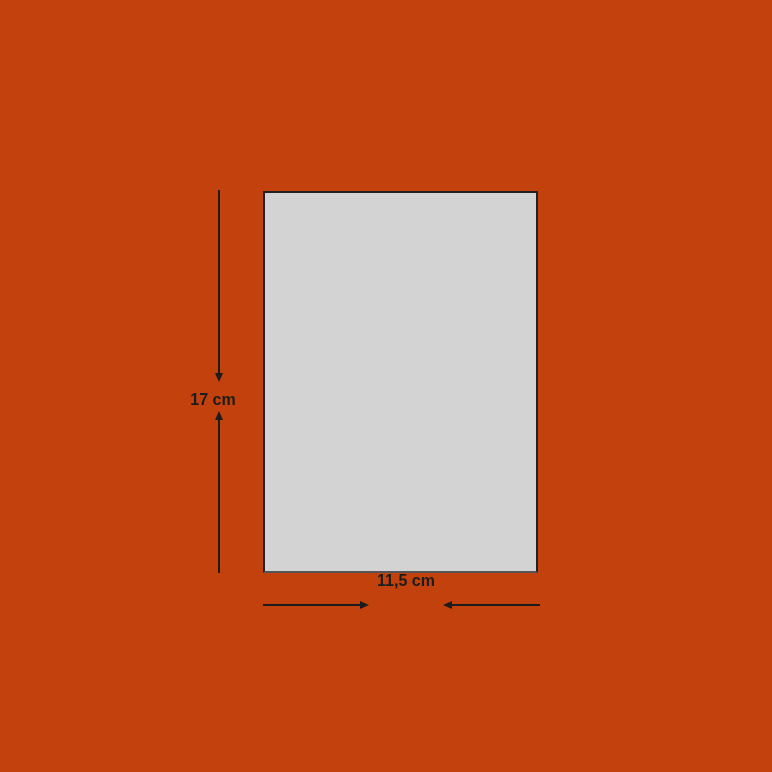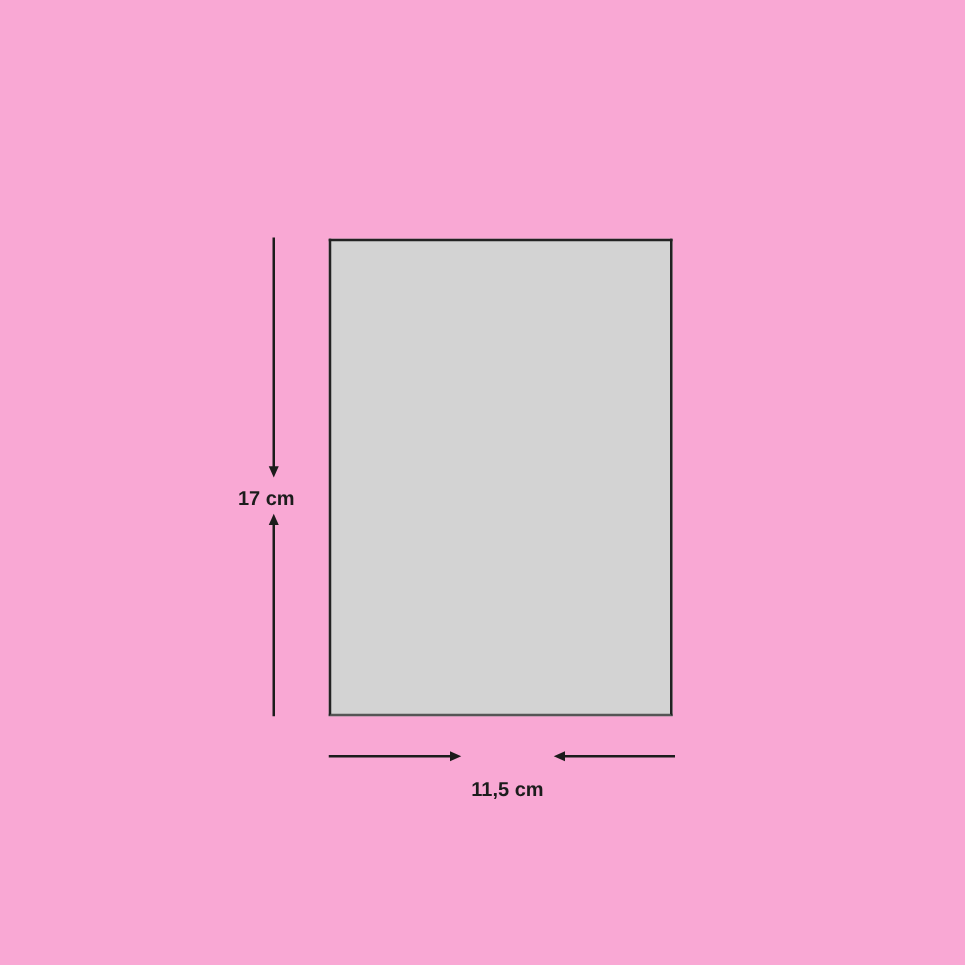--- a/index.html
+++ b/index.html
@@ -4,21 +4,21 @@
 <style>
   * { margin: 0; padding: 0; box-sizing: border-box; }
   html, body { background: #ffffff; }
   body {
     font-family: "Liberation Sans", "DejaVu Sans", sans-serif;
     width: 772px; height: 772px;
     position: relative; overflow: hidden;
   }
   .canvas {
     position: absolute; left: 0; top: 0;
-    width: 772px; height: 772px; background: #f9a8d4;
+    width: 772px; height: 772px; background: #c2410c;
   }
   .rect-shape {
     position: absolute;
     left: 263px; top: 191px;
     width: 275px; height: 382px;
     background: #d3d3d3;
     border: 2px solid #222222;
     border-bottom-color: #555555;
   }
   .dim-line { position: absolute; background: #1c1c1c; }
@@ -58,21 +58,21 @@
   .dim-label {
     position: absolute;
     color: #1c1c1c;
     font-size: 16px;
     font-weight: bold;
     text-align: center;
     white-space: nowrap;
     line-height: 18px;
   }
   .height-label { left: 181px; top: 391px; width: 64px; }
-  .width-label  { left: 370px; top: 624px; width: 72px; }
+  .width-label  { left: 370px; top: 572px; width: 72px; }
 </style>
 </head>
 <body>
 
 <div class="canvas">
 
   <div class="rect-shape"></div>
 
   <div>
     <div class="dim-line v vline-top"></div>

